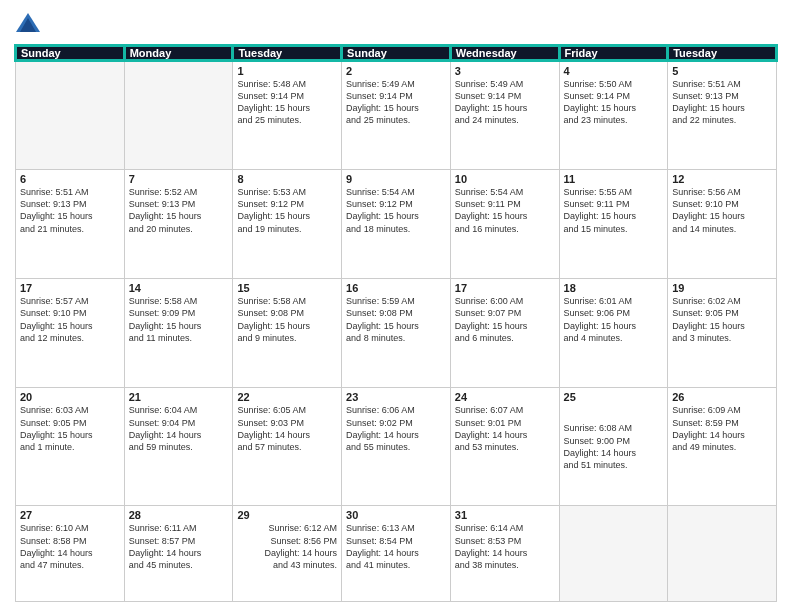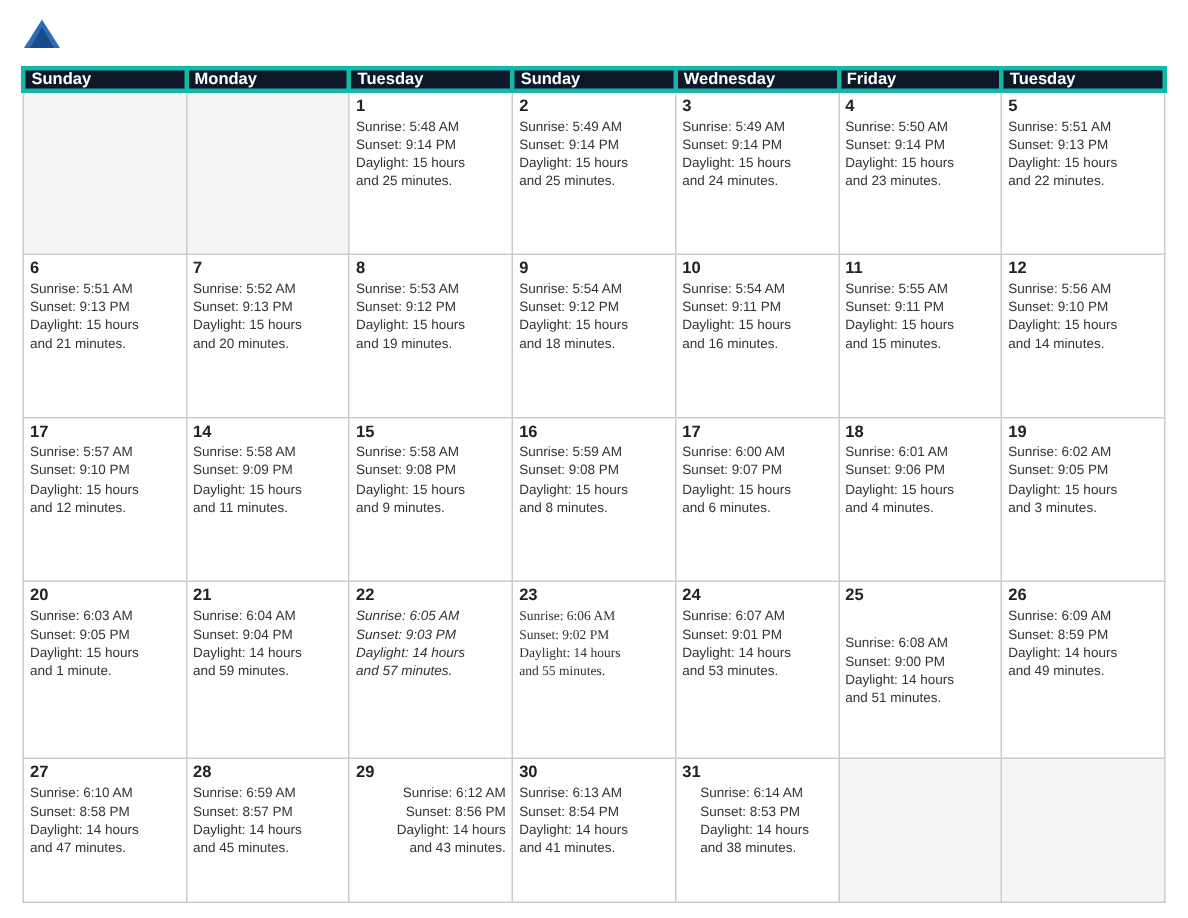--- a/index.html
+++ b/index.html
@@ -290,28 +290,28 @@
           </td>
           <td>
             <div class="day-number">21</div>
             <div class="day-info" style="white-space: pre-line;">Sunrise: 6:04 AM
 Sunset: 9:04 PM
 Daylight: 14 hours
 and 59 minutes.</div>
           </td>
           <td>
             <div class="day-number">22</div>
-            <div class="day-info" style="white-space: pre-line; font-style: italic;">Sunrise: 6:05 AM
+            <div class="day-info" style="white-space: pre-line;">Sunrise: 6:05 AM
 Sunset: 9:03 PM
 Daylight: 14 hours
 and 57 minutes.</div>
           </td>
           <td>
             <div class="day-number">23</div>
-            <div class="day-info" style="white-space: pre-line; font-family: Liberation Serif, serif;">Sunrise: 6:06 AM
+            <div class="day-info" style="white-space: pre-line;">Sunrise: 6:06 AM
 Sunset: 9:02 PM
 Daylight: 14 hours
 and 55 minutes.</div>
           </td>
           <td>
             <div class="day-number">24</div>
             <div class="day-info" style="white-space: pre-line;">Sunrise: 6:07 AM
 Sunset: 9:01 PM
 Daylight: 14 hours
 and 53 minutes.</div>
@@ -334,42 +334,42 @@
         <tr class="week-row-last">
           <td>
             <div class="day-number">27</div>
             <div class="day-info" style="white-space: pre-line;">Sunrise: 6:10 AM
 Sunset: 8:58 PM
 Daylight: 14 hours
 and 47 minutes.</div>
           </td>
           <td>
             <div class="day-number">28</div>
-            <div class="day-info" style="white-space: pre-line;">Sunrise: 6:59 AM
+            <div class="day-info" style="white-space: pre-line;">Sunrise: 6:11 AM
 Sunset: 8:57 PM
 Daylight: 14 hours
 and 45 minutes.</div>
           </td>
           <td>
             <div class="day-number">29</div>
             <div class="day-info" style="white-space: pre-line; text-align: right;">Sunrise: 6:12 AM
 Sunset: 8:56 PM
 Daylight: 14 hours
 and 43 minutes.</div>
           </td>
           <td>
             <div class="day-number">30</div>
             <div class="day-info" style="white-space: pre-line;">Sunrise: 6:13 AM
 Sunset: 8:54 PM
 Daylight: 14 hours
 and 41 minutes.</div>
           </td>
           <td>
             <div class="day-number">31</div>
-            <div class="day-info" style="white-space: pre-line; margin-left: 12px;">Sunrise: 6:14 AM
+            <div class="day-info" style="white-space: pre-line;">Sunrise: 6:14 AM
 Sunset: 8:53 PM
 Daylight: 14 hours
 and 38 minutes.</div>
           </td>
           <td class="empty"></td>
           <td class="empty"></td>
         </tr>
       </tbody>
   </table>
 </div>

